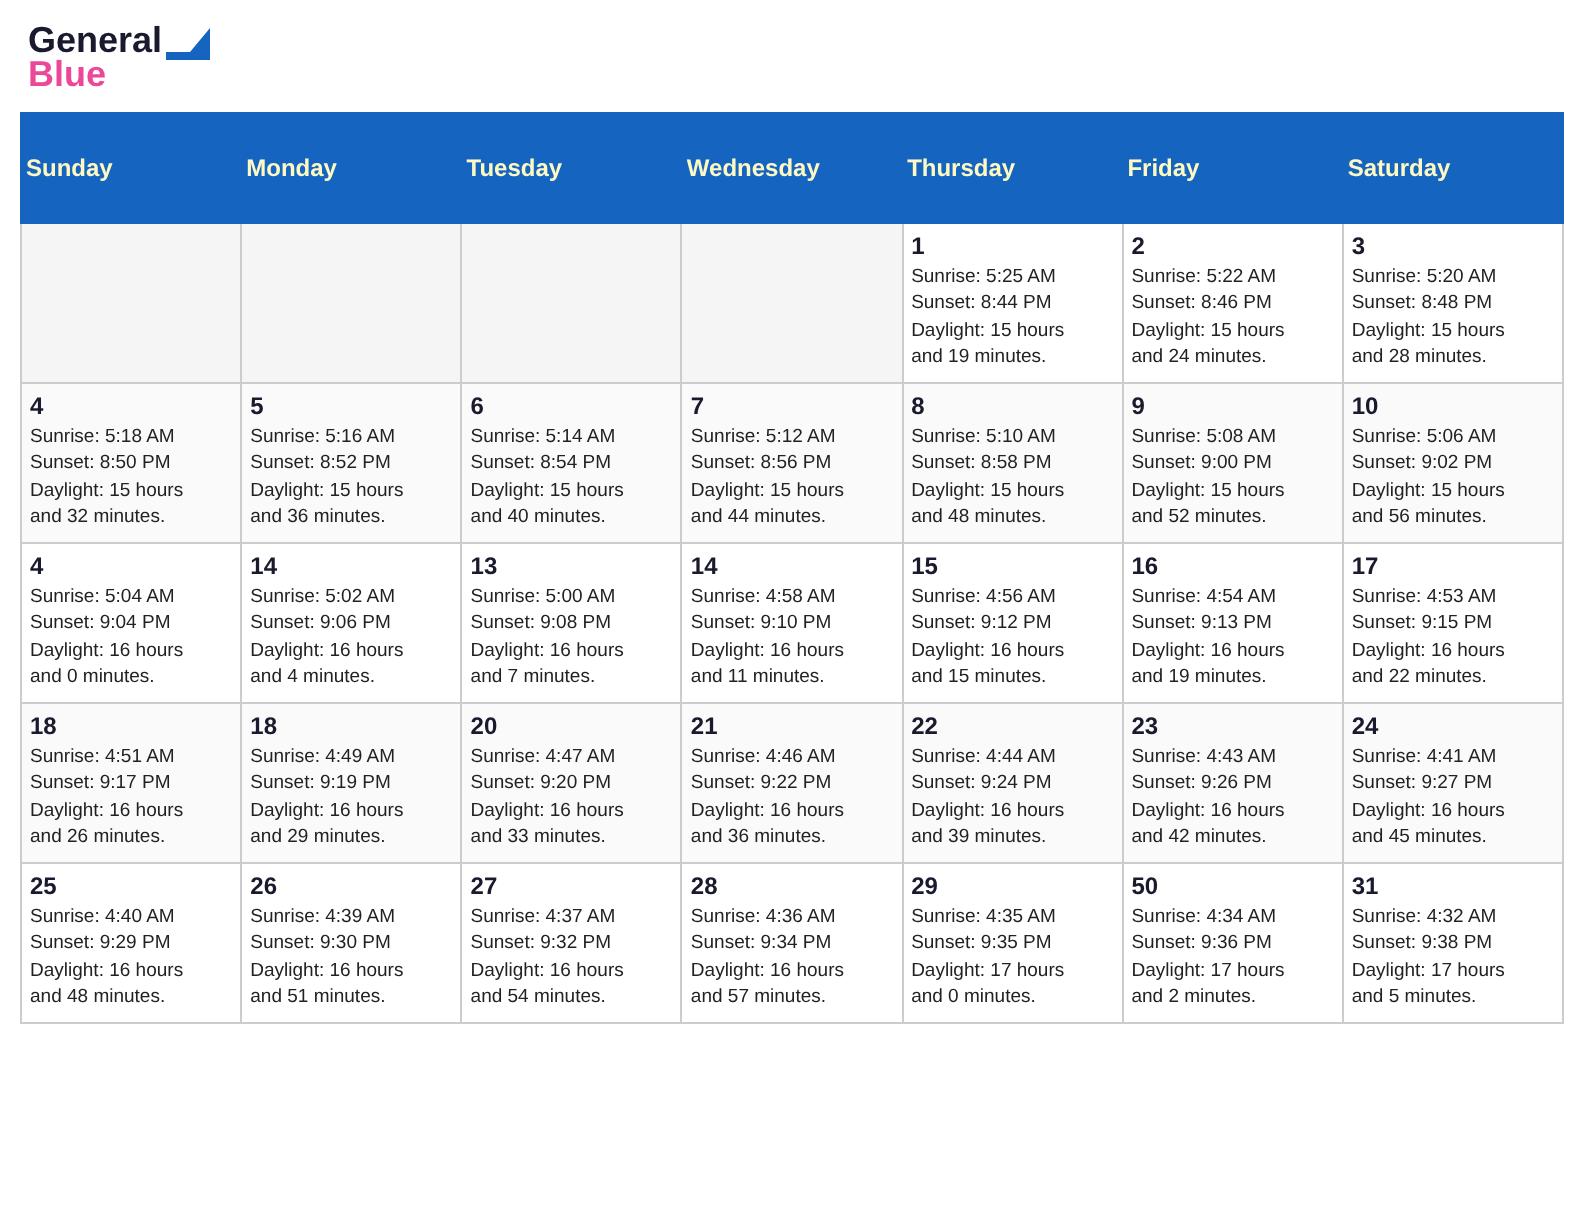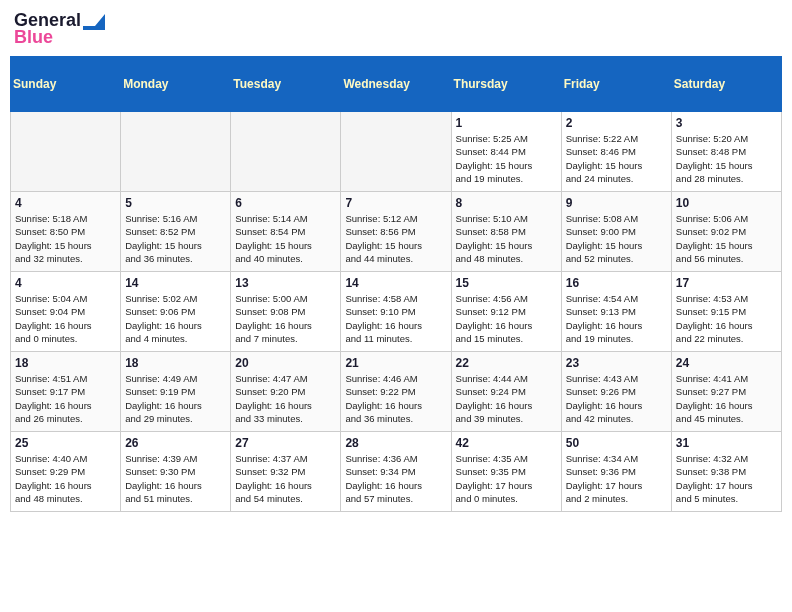--- a/index.html
+++ b/index.html
@@ -226,21 +226,21 @@
         </td>
         <td>
           <div class="date-num">27</div>
           <div class="cell-text">Sunrise: 4:37 AM<br>Sunset: 9:32 PM<br>Daylight: 16 hours<br>and 54 minutes.</div>
         </td>
         <td>
           <div class="date-num">28</div>
           <div class="cell-text">Sunrise: 4:36 AM<br>Sunset: 9:34 PM<br>Daylight: 16 hours<br>and 57 minutes.</div>
         </td>
         <td>
-          <div class="date-num">42</div>
+          <div class="date-num">29</div>
           <div class="cell-text">Sunrise: 4:35 AM<br>Sunset: 9:35 PM<br>Daylight: 17 hours<br>and 0 minutes.</div>
         </td>
         <td>
           <div class="date-num">50</div>
           <div class="cell-text">Sunrise: 4:34 AM<br>Sunset: 9:36 PM<br>Daylight: 17 hours<br>and 2 minutes.</div>
         </td>
         <td>
           <div class="date-num">31</div>
           <div class="cell-text">Sunrise: 4:32 AM<br>Sunset: 9:38 PM<br>Daylight: 17 hours<br>and 5 minutes.</div>
         </td>

